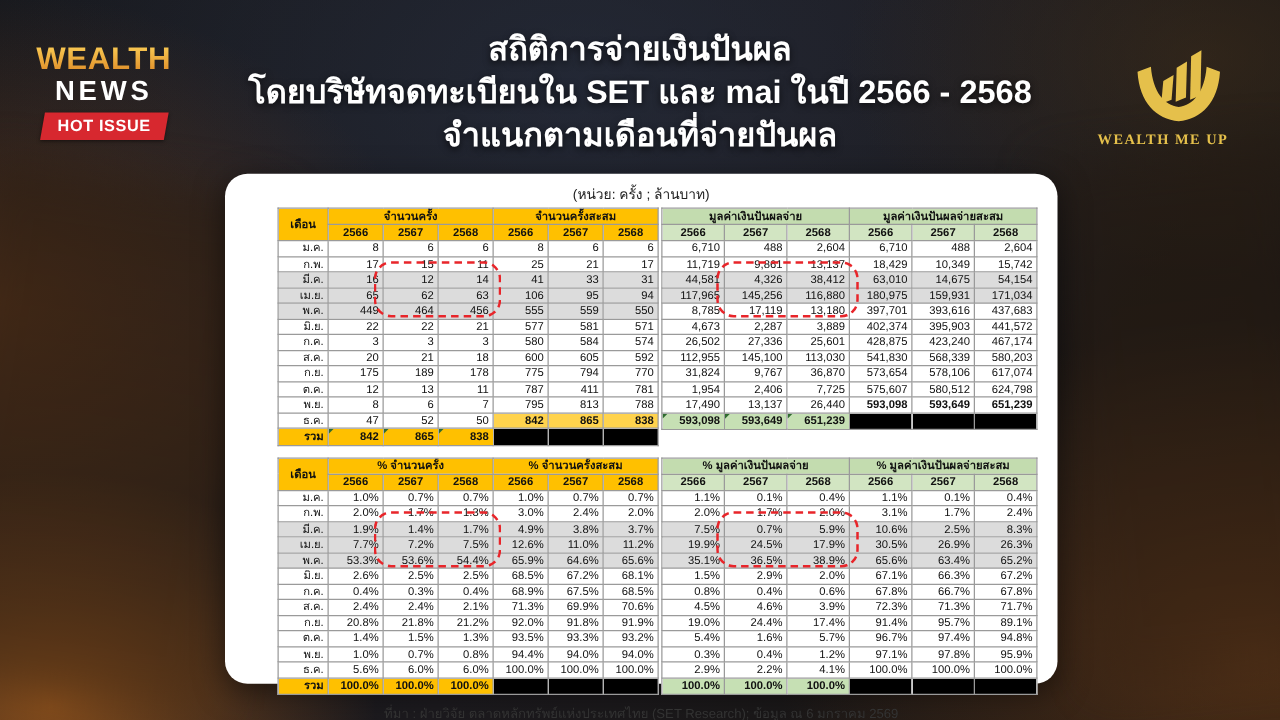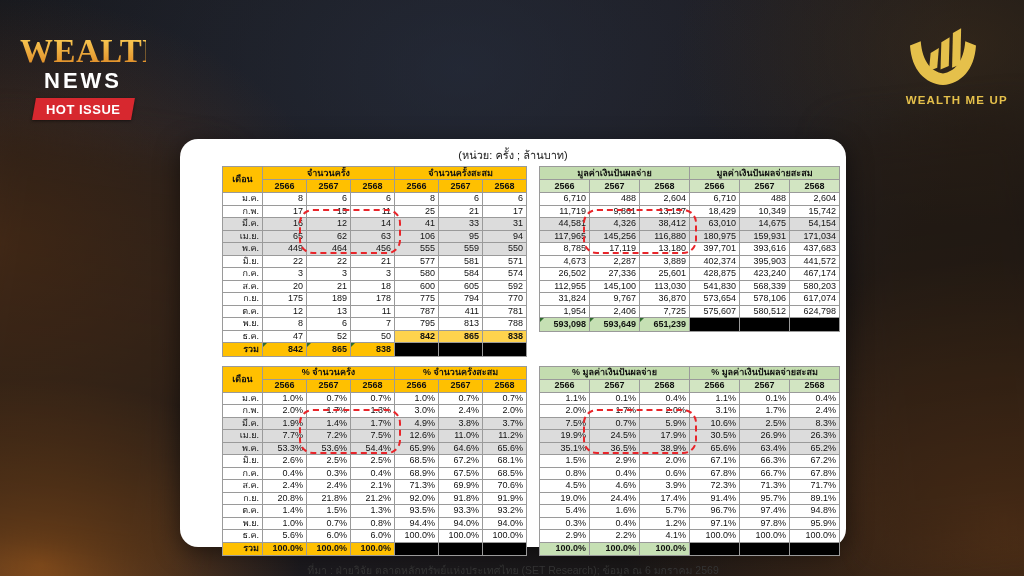--- a/index.html
+++ b/index.html
@@ -11,38 +11,38 @@
       radial-gradient(620px 420px at 98% 90%, rgba(148,80,30,.45), transparent 62%),
       radial-gradient(480px 300px at 94% 8%, rgba(66,48,28,.55), transparent 60%),
       radial-gradient(760px 520px at 45% 12%, rgba(42,52,72,.55), transparent 68%),
       linear-gradient(120deg,#17181c 0%,#1c1a1e 50%,#171410 100%);}
   .bg-blob{position:absolute;filter:blur(18px);opacity:.5;pointer-events:none;}
   .blob1{left:-40px;top:140px;width:240px;height:420px;background:linear-gradient(180deg,#2a1c10,#4a2c12);transform:rotate(8deg);}
   .blob2{right:-30px;top:120px;width:200px;height:420px;background:linear-gradient(180deg,#241a12,#3a2413);transform:rotate(-6deg);}
 
   
   .badge{position:absolute;left:20px;top:33px;width:126px;text-align:center;}
-  .badge .l1{font-size:33px;font-weight:900;letter-spacing:.5px;
+  .badge .l1{font-size:25px;font-weight:900;letter-spacing:.5px;
     background:linear-gradient(180deg,#F7C44F 20%,#DE8A26 90%);
-    -webkit-background-clip:text;background-clip:text;color:transparent;font-family:Liberation Serif, serif;}
+    -webkit-background-clip:text;background-clip:text;color:transparent;}
   .badge .l2{font-size:22px;font-weight:900;color:#fff;letter-spacing:3px;margin-top:-2px;}
   .badge .tag{display:inline-block;background:#D7282F;transform:skewX(-10deg);padding:2px 12px;margin-top:4px;box-shadow:0 1px 3px rgba(0,0,0,.5);}
   .badge .tag span{display:inline-block;transform:skewX(10deg);color:#fff;font-weight:800;font-size:13px;letter-spacing:.5px;}
   .title{position:absolute;left:0;right:0;top:22px;text-align:center;color:#fff;font-weight:800;
     font-size:26px;line-height:1.32;text-shadow:0 2px 6px rgba(0,0,0,.65);}
-  .logo{position:absolute;right:16px;top:24px;width:130px;text-align:right;}
+  .logo{position:absolute;right:16px;top:36px;width:130px;text-align:left;font-family:Liberation Serif, serif;}
   .logo svg{display:block;margin:0 auto;}
   .logo .lname{margin-top:4px;color:#E5C04B;font-weight:800;font-size:11.5px;letter-spacing:1.2px;}
 
   
   .card{position:absolute;left:180px;top:139px;width:666px;height:408px;background:#fff;
     border-radius:18px;box-shadow:0 6px 24px rgba(0,0,0,.5);}
   .unit{margin:7px 0 2px 0;text-align:center;font-size:11px;color:#222;}
   .tables{margin-left:42px;}
-  .grp-row{display:flex;gap:12px;}
+  .grp-row{display:flex;gap:2px;}
   .grp-row.second{margin-top:9px;}
   .tblwrap{position:relative;}
   table.tbl{border-collapse:collapse;table-layout:fixed;font-size:9px;background:#fff;border:1px solid #777;}
   .tbl th,.tbl td{border:1px solid #9a9a9a;height:11.5px;line-height:1;padding:0 3px 0 0;
     text-align:right;color:#111;overflow:hidden;white-space:nowrap;}
   .tbl th{text-align:center;font-weight:bold;padding:0;height:12px;}
   .c-month{width:40px}.c-num-l{width:44px}.c-num-r{width:50px}
   .td-month{text-align:left;padding:0 0 0 3px;}
   .th-gold,.yr-gold{background:#FFC000;}
   .th-green{background:#C3DCAF;}
@@ -68,20 +68,25 @@
 <div class="stage">
   <div class="bg-blob blob1"></div>
   <div class="bg-blob blob2"></div>
 
   <div class="badge">
     <div class="l1">WEALTH</div>
     <div class="l2">NEWS</div>
     <div class="tag"><span>HOT ISSUE</span></div>
   </div>
 
+  <div class="title">
+    <div>สถิติการจ่ายเงินปันผล</div>
+    <div>โดยบริษัทจดทะเบียนใน SET และ mai ในปี 2566 - 2568</div>
+    <div>จำแนกตามเดือนที่จ่ายปันผล</div>
+  </div>
 
   <div class="logo">
     <svg viewBox="0 0 100 80" width="84" height="66" fill="#E5C04B">
       <path d="M10,26 C12,56 28,72 50,74 C72,72 88,56 90,26 L77,21 C75,46 64,58 50,60 C36,58 25,46 23,21 Z"></path>
       <polygon points="33,57 43,53 45,29 35,35"></polygon>
       <polygon points="47,55 57,51 58,16 48,22"></polygon>
       <polygon points="61,53 71,49 72,5 62,11"></polygon>
     </svg>
     <div class="lname">WEALTH ME UP</div>
   </div>
@@ -337,20 +342,28 @@
                   <td>578,106</td>
                   <td>617,074</td>
                 </tr>
                 <tr class="drow">
                   <td>1,954</td>
                   <td>2,406</td>
                   <td>7,725</td>
                   <td>575,607</td>
                   <td>580,512</td>
                   <td>624,798</td>
+                </tr>
+                <tr class="drow">
+                  <td>17,490</td>
+                  <td>13,137</td>
+                  <td>26,440</td>
+                  <td class="hl-bold">593,098</td>
+                  <td class="hl-bold">593,649</td>
+                  <td class="hl-bold">651,239</td>
                 </tr>
               </tbody>
               <tfoot>
                 <tr class="trow">
                   <td class="tot-green tri">593,098</td>
                   <td class="tot-green tri">593,649</td>
                   <td class="tot-green tri">651,239</td>
                   <td class="tot-black"></td>
                   <td class="tot-black"></td>
                   <td class="tot-black"></td>

